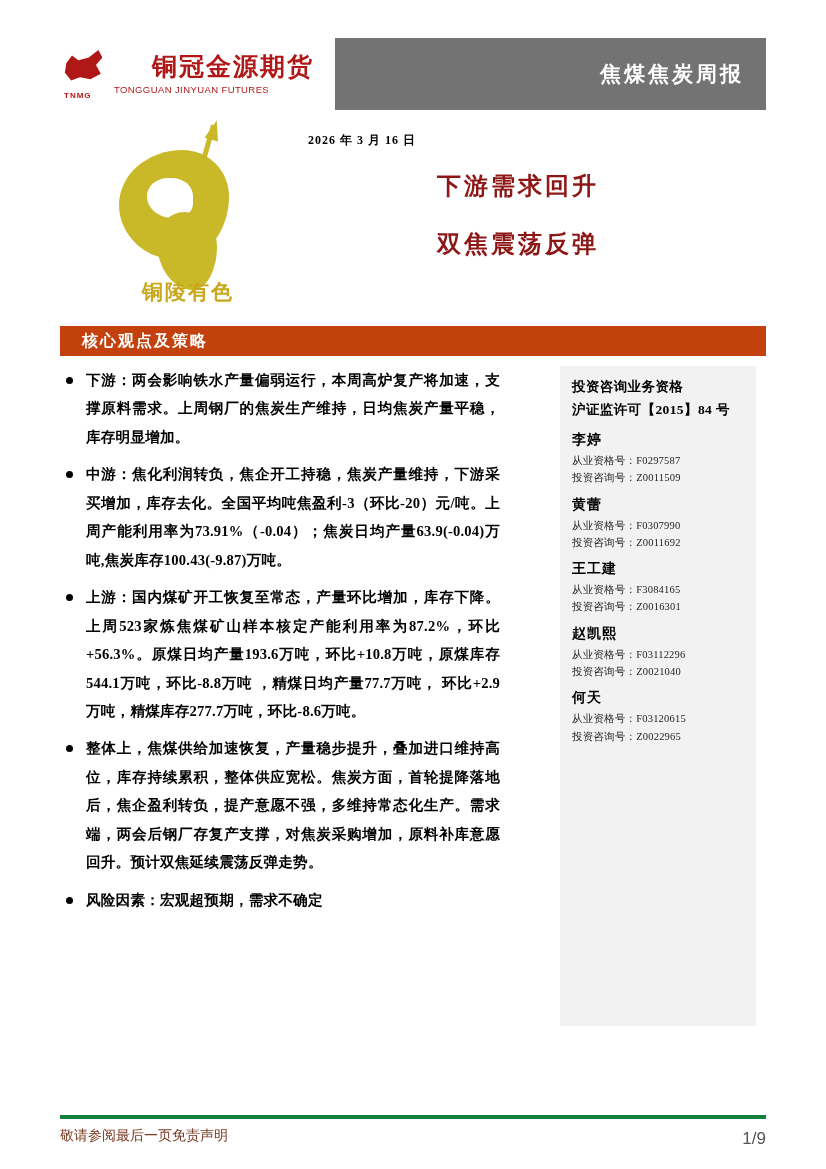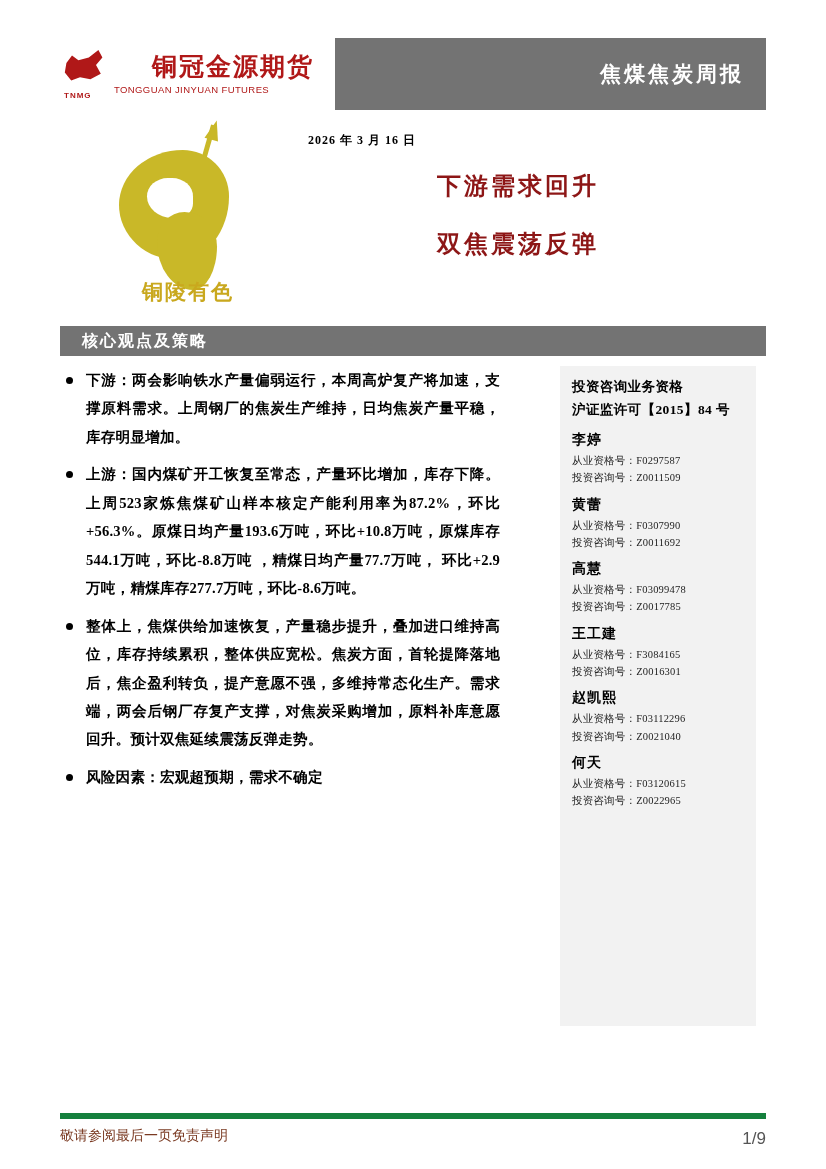--- a/index.html
+++ b/index.html
@@ -207,21 +207,21 @@
     font-weight: bold;
     color: #c9a81e;
     letter-spacing: 2px;
     font-family: "Liberation Serif", serif;
   }
 
   
   .section-bar {
     margin: 6px 60px 0 60px;
     height: 30px;
-    background: #737373;
+    background: #c2410c;
     display: flex;
     align-items: center;
     padding-left: 22px;
     box-sizing: border-box;
   }
   .section-bar span {
     color: #ffffff;
     font-size: 16px;
     font-weight: bold;
     letter-spacing: 2px;
@@ -296,21 +296,21 @@
     color: #222;
     letter-spacing: 0.2px;
   }
 
   
   .footer {
     position: absolute;
     left: 60px;
     right: 60px;
     bottom: 56px;
-    border-top: 6px solid #15803d;
+    border-top: 4px solid #15803d;
     padding-top: 6px;
     height: 26px;
   }
   .footer-left {
     position: absolute;
     left: 0;
     top: 8px;
     font-size: 14px;
     color: #7a3a22;
     font-family: "Liberation Serif", serif;
@@ -362,20 +362,21 @@
   </div>
 
   <div class="section-bar">
     <span>核心观点及策略</span>
   </div>
 
   <div class="body-wrap">
     <div class="col-left">
       <ul class="bullets">
         <li>下游：两会影响铁水产量偏弱运行，本周高炉复产将加速，支撑原料需求。上周钢厂的焦炭生产维持，日均焦炭产量平稳，库存明显增加。</li>
+        <li>中游：焦化利润转负，焦企开工持稳，焦炭产量维持，下游采买增加，库存去化。全国平均吨焦盈利-3（环比-20）元/吨。上周产能利用率为73.91%（-0.04）；焦炭日均产量63.9(-0.04)万吨,焦炭库存100.43(-9.87)万吨。</li>
         <li>上游：国内煤矿开工恢复至常态，产量环比增加，库存下降。上周523家炼焦煤矿山样本核定产能利用率为87.2%，环比+56.3%。原煤日均产量193.6万吨，环比+10.8万吨，原煤库存544.1万吨，环比-8.8万吨 ，精煤日均产量77.7万吨， 环比+2.9万吨，精煤库存277.7万吨，环比-8.6万吨。</li>
         <li>整体上，焦煤供给加速恢复，产量稳步提升，叠加进口维持高位，库存持续累积，整体供应宽松。焦炭方面，首轮提降落地后，焦企盈利转负，提产意愿不强，多维持常态化生产。需求端，两会后钢厂存复产支撑，对焦炭采购增加，原料补库意愿回升。预计双焦延续震荡反弹走势。</li>
         <li>风险因素：宏观超预期，需求不确定</li>
       </ul>
     </div>
 
     <div class="col-right">
       <div class="qual-title">
         <div>投资咨询业务资格</div>
         <div>沪证监许可【2015】84 号</div>
@@ -386,25 +387,20 @@
         <div class="analyst-line"><span>从业资格号：</span><span>F0297587</span></div>
         <div class="analyst-line"><span>投资咨询号：</span><span>Z0011509</span></div>
       </div>
 
       <div class="analyst">
         <div class="analyst-name">黄蕾</div>
         <div class="analyst-line"><span>从业资格号：</span><span>F0307990</span></div>
         <div class="analyst-line"><span>投资咨询号：</span><span>Z0011692</span></div>
       </div>
 
-      <div class="analyst">
-        <div class="analyst-name">高慧</div>
-        <div class="analyst-line"><span>从业资格号：</span><span>F03099478</span></div>
-        <div class="analyst-line"><span>投资咨询号：</span><span>Z0017785</span></div>
-      </div>
 
       <div class="analyst">
         <div class="analyst-name">王工建</div>
         <div class="analyst-line"><span>从业资格号：</span><span>F3084165</span></div>
         <div class="analyst-line"><span>投资咨询号：</span><span>Z0016301</span></div>
       </div>
 
       <div class="analyst">
         <div class="analyst-name">赵凯熙</div>
         <div class="analyst-line"><span>从业资格号：</span><span>F03112296</span></div>

